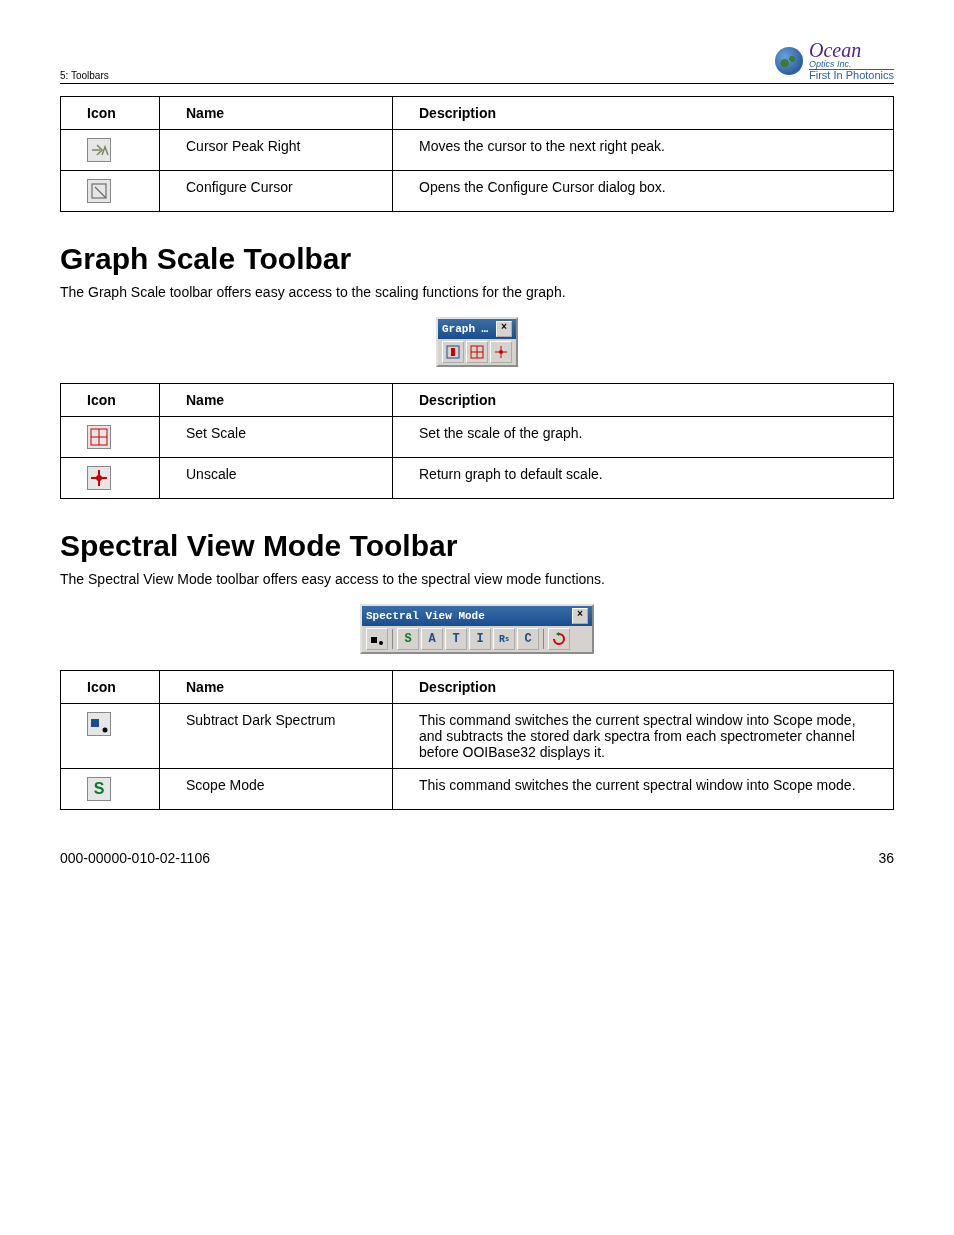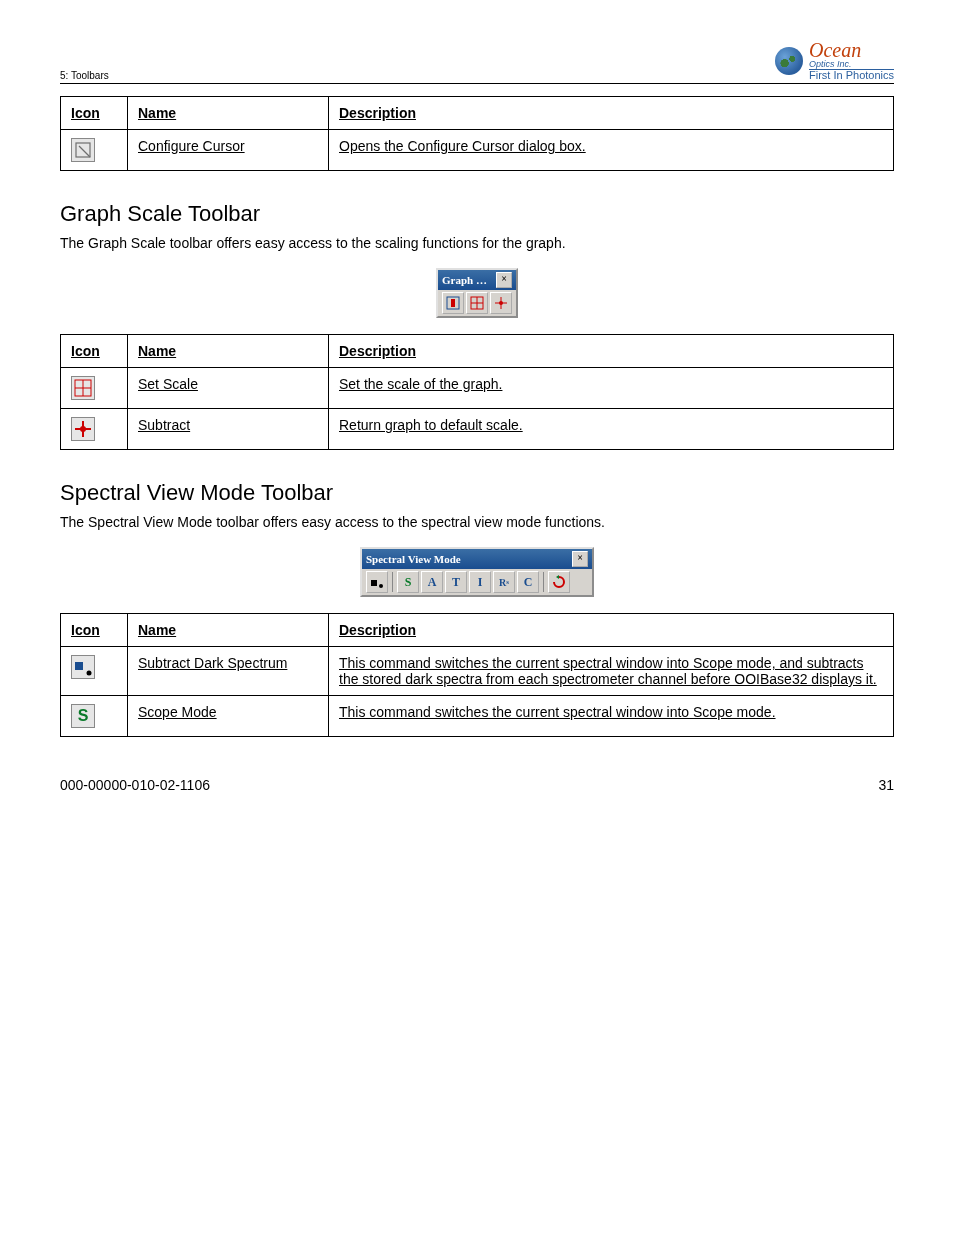--- a/index.html
+++ b/index.html
@@ -33,57 +33,56 @@
   .globe::after {
     content: '';
     position: absolute;
     inset: 3px;
     border-radius: 50%;
     background:
       radial-gradient(circle at 30% 60%, #3a7a3a 0 20%, transparent 21%),
       radial-gradient(circle at 65% 40%, #3a7a3a 0 15%, transparent 16%);
   }
   .logo-text { line-height: 1; }
-  .logo-text .l1 { font-family: "Times New Roman", serif; font-style: italic; font-size: 20px; color: #c2410c; }
+  .logo-text .l1 { font-family: "Times New Roman", serif; font-style: italic; font-size: 20px; color: #4c1d95; }
   .logo-text .l2 { font-size: 9px; color: #2b5f9e; font-style: italic; }
   .logo-text .l3 { font-size: 11px; color: #2b5f9e; border-top: 1px solid #2b5f9e; text-align: right; }
 
   table.doc {
     border-collapse: collapse;
     width: 100%;
     margin: 0 auto 30px auto;
   }
   table.doc th, table.doc td {
     border: 1px solid #000;
-    padding: 8px 10px;
+    padding: 8px 26px;
     vertical-align: top;
     text-align: left;
     font-size: 14px;
-    text-decoration: underline;
   }
   table.doc th { font-weight: bold; }
   .col-icon { width: 46px; text-align: center; }
   .col-name { width: 180px; }
   .col-nameN { width: 180px; }
   .iconbox {
     display: inline-block;
     width: 22px; height: 22px;
     border: 1px solid #888;
     background: #e6e6e6;
     vertical-align: middle;
   }
 
-  h2.section { font-size: 22px; font-weight: normal; margin: 28px 0 6px 0; }
+  h2.section { font-size: 30px; font-weight: bold; margin: 28px 0 6px 0; }
   .sec-desc { font-size: 14px; margin-bottom: 10px; line-height: 1.5; }
 
   .toolbar {
     display: inline-block;
     border: 2px outset #e0e0e0;
     background: #d6d3ce;
-    font-family: Liberation Serif, serif;
+    font-family: Liberation Mono, monospace;
     font-size: 11px;
     margin: 4px 0 16px;
   }
   .tb-title {
     background: linear-gradient(#3a6ea5, #1a4d8f);
     color: #fff;
     padding: 2px 4px;
     font-weight: bold;
     display: flex;
     justify-content: space-between;
@@ -134,20 +133,31 @@
 <table class="doc">
   <tbody>
       <tr>
     <th class="col-icon">Icon</th>
     <th class="col-name">Name</th>
     <th>Description</th>
   </tr>
   <tr>
     <td class="col-icon"><span class="iconbox">
       <svg width="22" height="22">
+              <g stroke="#7a865f" stroke-width="1.5" fill="none">
+                <path d="M4 11 L12 11 M9 6 L14 11 L9 16 M14 16 L17 8 L20 16"></path>
+              </g>
+            </svg>
+    </span></td>
+    <td>Cursor Peak Right</td>
+    <td>Moves the cursor to the next right peak.</td>
+  </tr>
+  <tr>
+    <td class="col-icon"><span class="iconbox">
+      <svg width="22" height="22">
               <g stroke="#6e6e6e" stroke-width="1.2" fill="none">
                 <rect x="4" y="4" width="14" height="14"></rect>
                 <path d="M7 7 L18 18"></path>
               </g>
             </svg>
     </span></td>
     <td>Configure Cursor</td>
     <td>Opens the Configure Cursor dialog box.</td>
   </tr>
 </tbody>
@@ -206,21 +216,21 @@
     <td>Set the scale of the graph.</td>
   </tr>
   <tr>
     <td class="col-icon"><span class="iconbox">
       <svg width="22" height="22">
               <line x1="3" y1="11" x2="19" y2="11" stroke="#c00" stroke-width="2"></line>
               <line x1="11" y1="3" x2="11" y2="19" stroke="#c00" stroke-width="2"></line>
               <circle cx="11" cy="11" r="3" fill="#c00"></circle>
             </svg>
     </span></td>
-    <td>Subtract</td>
+    <td>Unscale</td>
     <td>Return graph to default scale.</td>
   </tr>
 </tbody>
   </table>
 
 <h2 class="section">Spectral View Mode Toolbar</h2>
 <div class="sec-desc">The Spectral View Mode toolbar offers easy access to the spectral view mode functions.</div>
 
 <center>
 <div class="toolbar" style="min-width:230px;">
@@ -273,14 +283,14 @@
   <tr>
     <td class="col-icon"><span class="iconbox" style="color:#0a7a2a;font-weight:bold;font-size:16px;line-height:22px;text-align:center;">S</span></td>
     <td>Scope Mode</td>
     <td>This command switches the current spectral window into Scope mode.</td>
   </tr>
 </tbody>
   </table>
 
 <div class="footer">
   <span>000-00000-010-02-1106</span>
-  <span>31</span>
+  <span>36</span>
 </div>
 
 </body></html>

